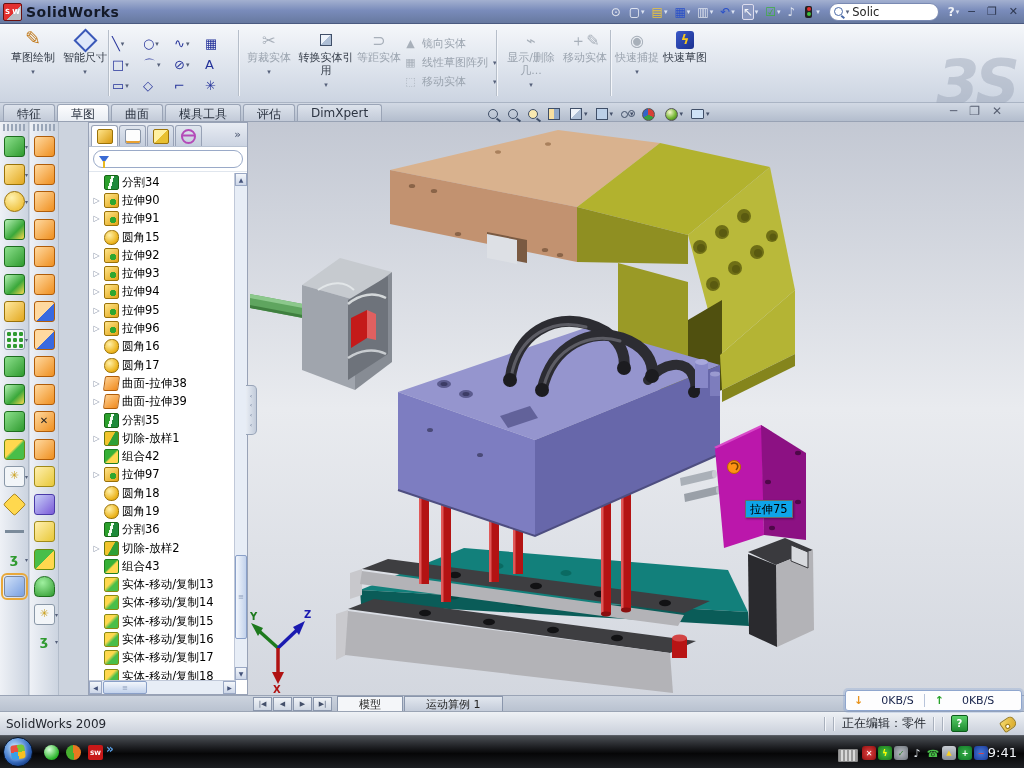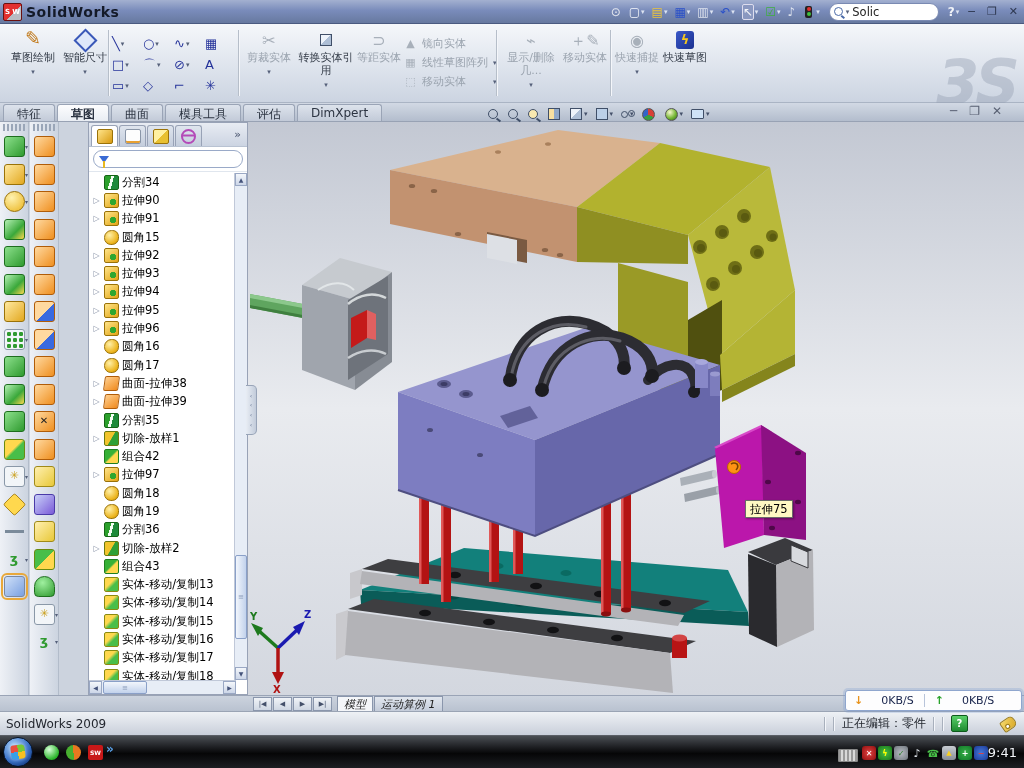--- a/index.html
+++ b/index.html
@@ -47,21 +47,21 @@
   .vsep{position:absolute;top:6px;width:1px;height:66px;background:#b6bec9;border-right:1px solid #f4f6fa;}
   #qsicon{display:block;margin:0 auto;width:18px;height:18px;border-radius:3px;background:linear-gradient(135deg,#3a58c8,#1a3090);
     color:#f6c81e;font-size:13px;font-weight:bold;line-height:18px;}
   #watermark{position:absolute;right:8px;top:22px;font-size:62px;font-style:italic;font-weight:bold;
     color:#9aa4b6;opacity:.45;letter-spacing:-4px;text-align:right;}
   
   #ribbontabs{left:0;top:103px;width:1024px;height:19px;background:linear-gradient(#d2d9e4,#b3bdcd);
     border-bottom:1px solid #98a2b4;box-sizing:border-box;display:flex;align-items:flex-end;padding-left:3px;z-index:2;}
   .rtab{height:17px;padding:1px 13px 0;font-size:12px;color:#2c3442;border:1px solid #9aa4b6;border-bottom:none;
     border-radius:3px 3px 0 0;background:linear-gradient(#dde3ec,#c2cad8);margin-right:2px;box-sizing:border-box;}
-  .rtab.active{background:linear-gradient(#fdfdfe,#e9edf3);font-weight:bold;}
+  .rtab.active{background:linear-gradient(#fdfdfe,#e9edf3);}
   #headsup{position:absolute;left:488px;top:105px;height:18px;display:flex;align-items:center;z-index:3;}
   .huitem{display:inline-flex;align-items:center;gap:2px;margin-right:8px;position:relative;}
   .huitem em{font-style:normal;font-size:7px;color:#44506a;}
   .hu{display:inline-block;position:relative;}
   .hu.lens,.hu.lens2{width:8px;height:8px;border:1.5px solid #404f68;border-radius:50%;}
   .hu.lens::after,.hu.lens2::after{content:"";position:absolute;right:-4px;bottom:-3px;width:5px;height:2px;background:#404f68;transform:rotate(40deg);}
   .hu.lens2{background:#f8e8b0;}
   .hu.cube{width:10px;height:10px;border:1px solid #404f68;background:linear-gradient(135deg,#eef3fa 50%,#aebfd6 50%);}
   .hu.cube2{width:10px;height:10px;border:1px solid #404f68;background:linear-gradient(90deg,#f8e0a0 50%,#90a8c8 50%);}
   .hu.cube3{width:10px;height:10px;border:1px solid #404f68;background:#bcd0e8;}
@@ -138,28 +138,28 @@
   #hscroll{position:absolute;left:0;bottom:0;width:147px;height:14px;background:#e7edf6;border-top:1px solid #c0c8d8;box-sizing:border-box;}
   .hbtn{position:absolute;top:0;width:13px;height:13px;background:linear-gradient(#f4f7fb,#ccd6e8);border:1px solid #9aa8c4;box-sizing:border-box;
     font-size:6px;color:#44537a;display:flex;align-items:center;justify-content:center;}
   #hthumb{position:absolute;left:14px;top:0;width:44px;height:13px;background:linear-gradient(#f2f6fc,#c2d2ec);border:1px solid #8aa0c8;border-radius:2px;box-sizing:border-box;
     display:flex;align-items:center;justify-content:center;font-size:7px;color:#8a9ab8;}
   #splittab{position:absolute;left:246px;top:263px;width:10px;height:48px;background:linear-gradient(90deg,#e8edf4,#c2cbda);
     border:1px solid #98a4b8;border-left:none;border-radius:0 5px 5px 0;display:flex;flex-direction:column;align-items:center;justify-content:center;
     font-size:6px;color:#4a5a80;line-height:1.6;z-index:2;}
   
   #viewport{position:absolute;left:248px;top:0;width:776px;height:573px;}
-  #tooltip75{position:absolute;left:497px;top:378px;height:16px;padding:0 4px;background:#fef9c3;border:1px solid #6a6a6a;
+  #tooltip75{position:absolute;left:497px;top:378px;height:16px;padding:0 4px;background:#0ea5e9;border:1px solid #6a6a6a;
     font-size:11.5px;color:#000;line-height:16px;box-shadow:1px 1px 2px rgba(0,0,0,.35);z-index:4;}
   
   #modeltabs{left:0;top:695px;width:1024px;height:16px;background:linear-gradient(#ccd3de,#b9c2d0);border-top:1px solid #9aa4b6;box-sizing:border-box;display:flex;align-items:flex-end;}
   .navb{width:19px;height:14px;margin-right:1px;background:linear-gradient(#f0f3f7,#cfd7e3);border:1px solid #8a96ac;box-sizing:border-box;
     font-size:7px;color:#44506a;display:flex;align-items:center;justify-content:center;}
-  .mtab{height:15px;padding:0 6px;font-size:11px;color:#222;border:1px solid #8a96ac;border-bottom:none;box-sizing:border-box;
-    background:linear-gradient(#e2e7ef,#c4ccda);display:flex;align-items:center;margin-right:1px;font-style:italic;}
+  .mtab{height:15px;padding:0 21px;font-size:11px;color:#222;border:1px solid #8a96ac;border-bottom:none;box-sizing:border-box;
+    background:linear-gradient(#e2e7ef,#c4ccda);display:flex;align-items:center;margin-right:1px;}
   .mtab.active{background:#f4f6f9;}
   #netoverlay{position:absolute;left:845px;top:690px;width:177px;height:21px;background:#fdfdfe;border:1px solid #8fa6ce;border-radius:3px;
     box-shadow:0 0 0 2px rgba(130,160,210,.3);display:flex;align-items:center;font-size:11px;color:#16224a;z-index:6;box-sizing:border-box;}
   #netoverlay .dn{color:#e8931c;font-weight:bold;margin:0 4px 0 8px;}
   #netoverlay .up{color:#2aa32a;font-weight:bold;margin:0 4px 0 10px;}
   #netoverlay .ndiv{width:1px;height:13px;background:#b8c4da;margin-left:10px;}
   #statusbar{left:0;top:711px;width:1024px;height:24px;background:linear-gradient(#eef1f5,#c9cfda);border-top:1px solid #9aa4b4;box-sizing:border-box;
     display:flex;align-items:center;font-size:12px;color:#23272f;}
   #statusleft{margin-left:6px;}
   #statusright{margin-left:auto;display:flex;align-items:center;gap:7px;margin-right:8px;}

